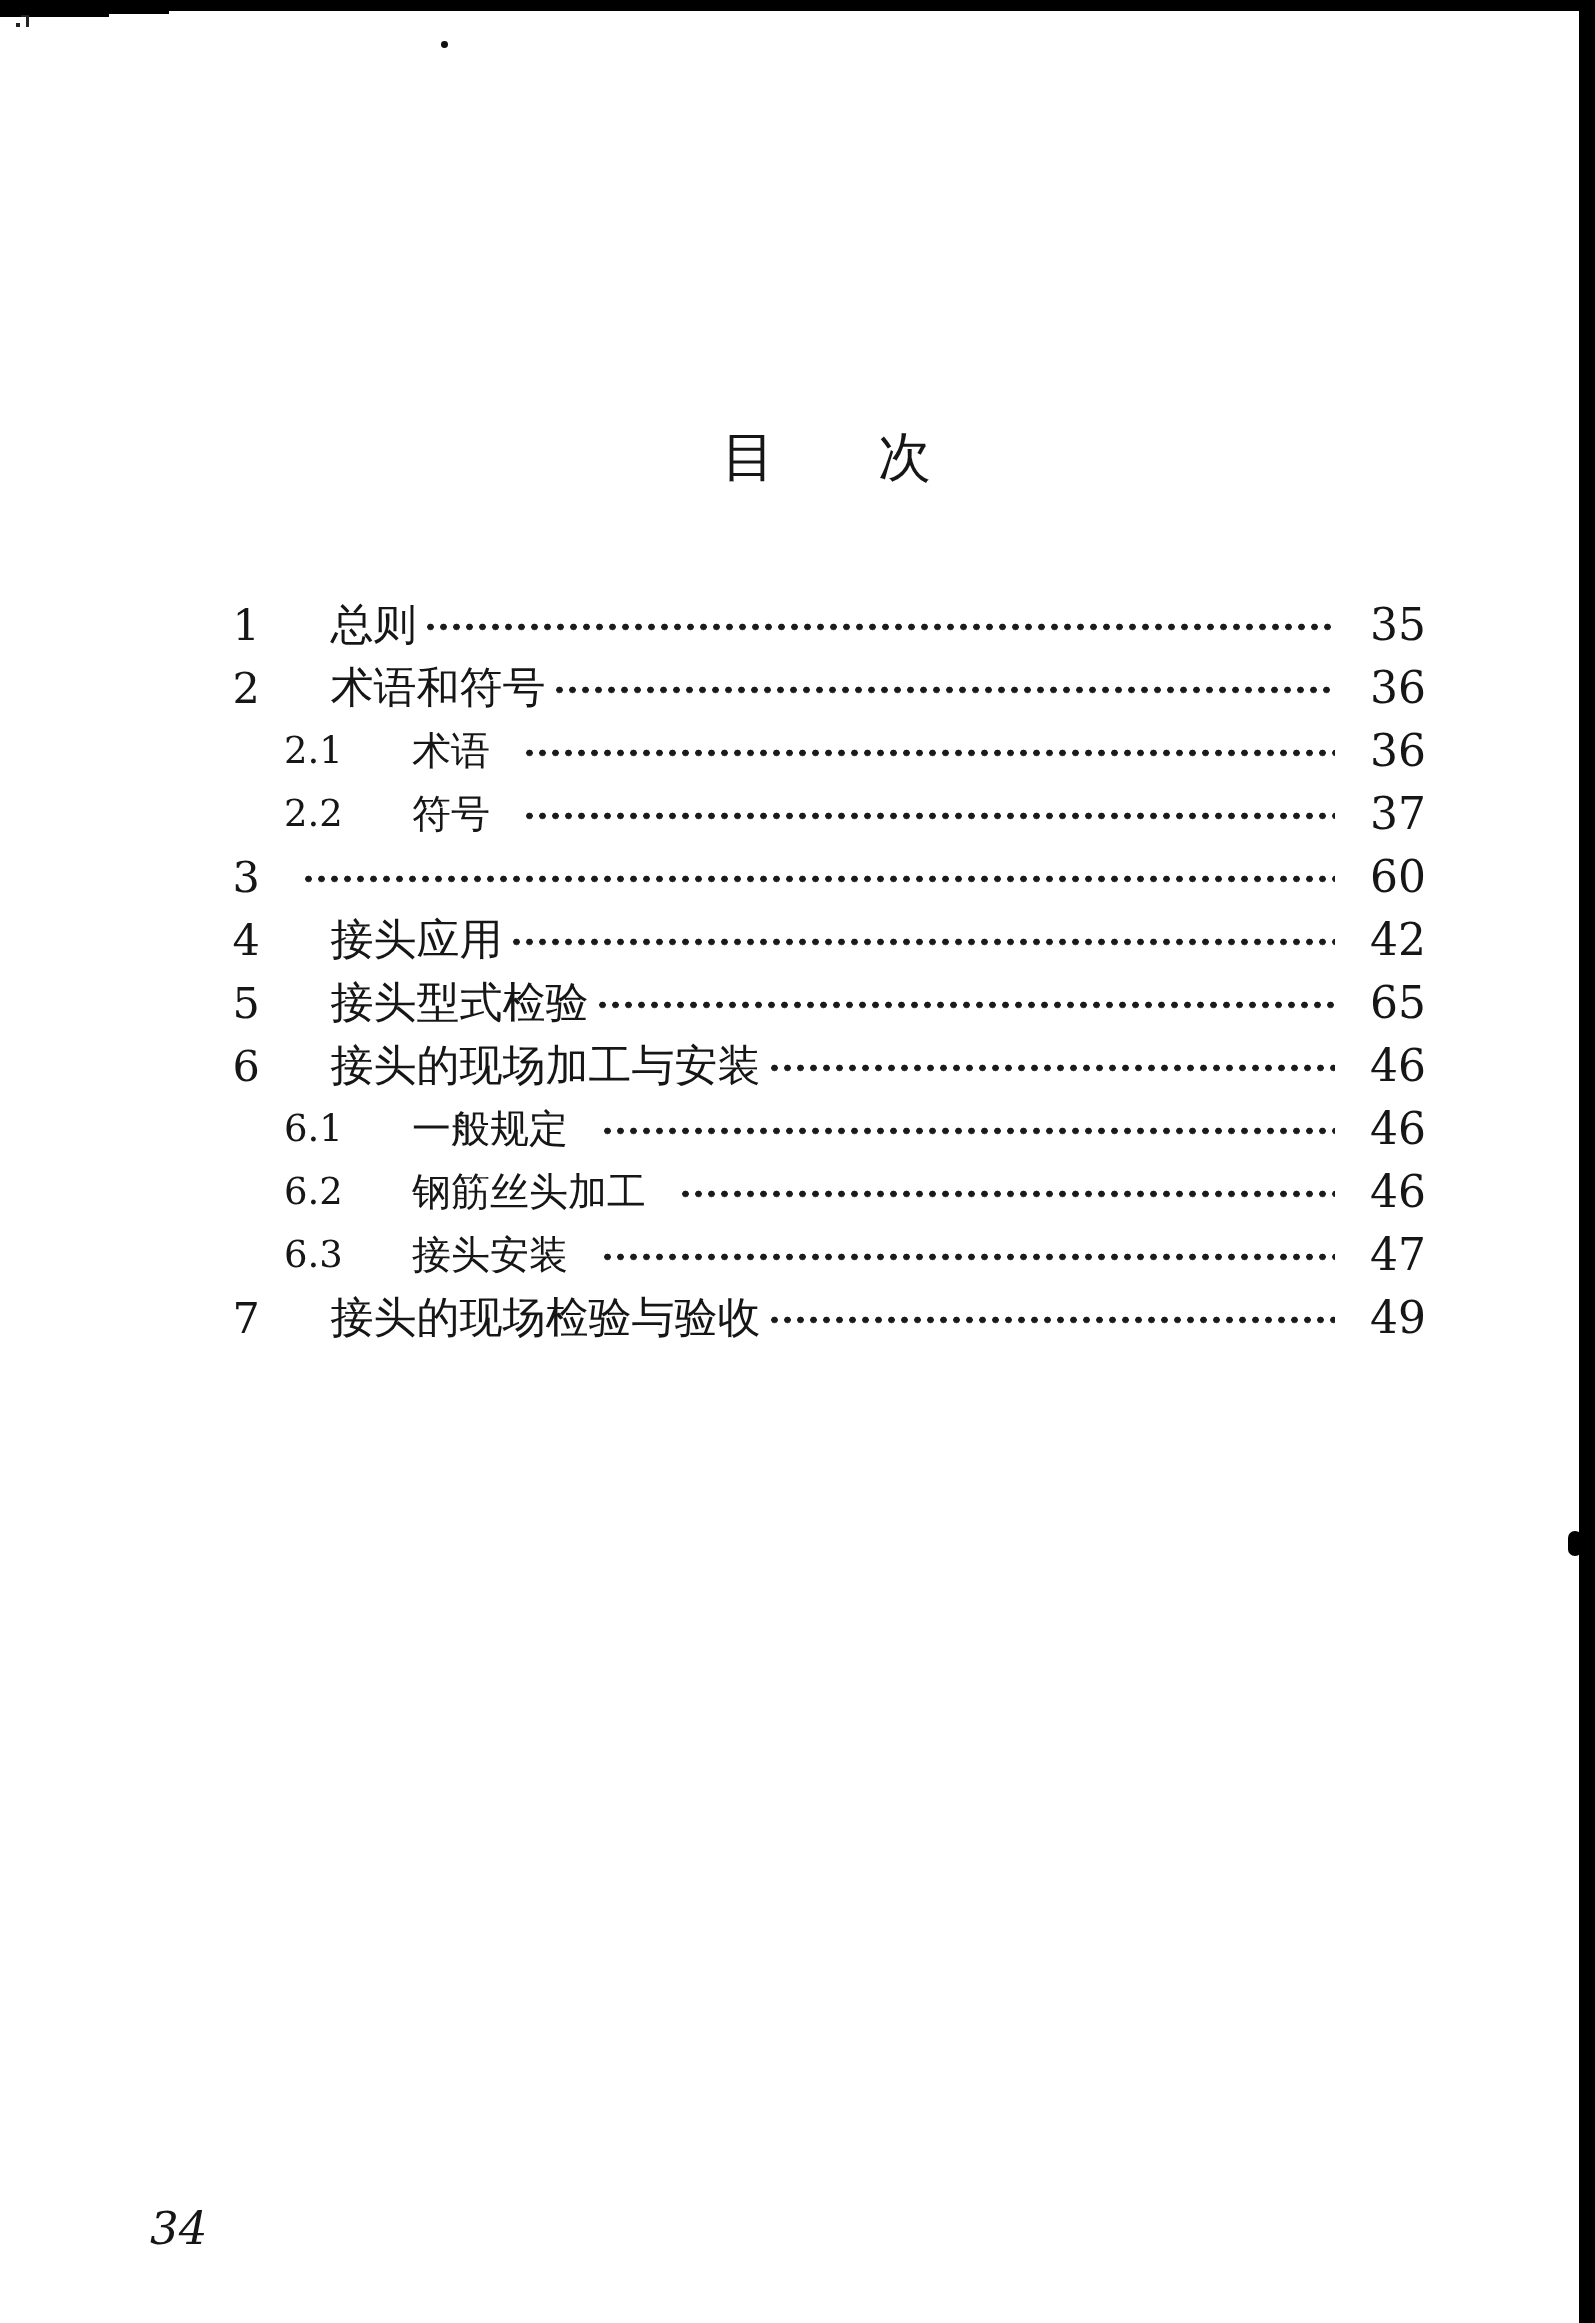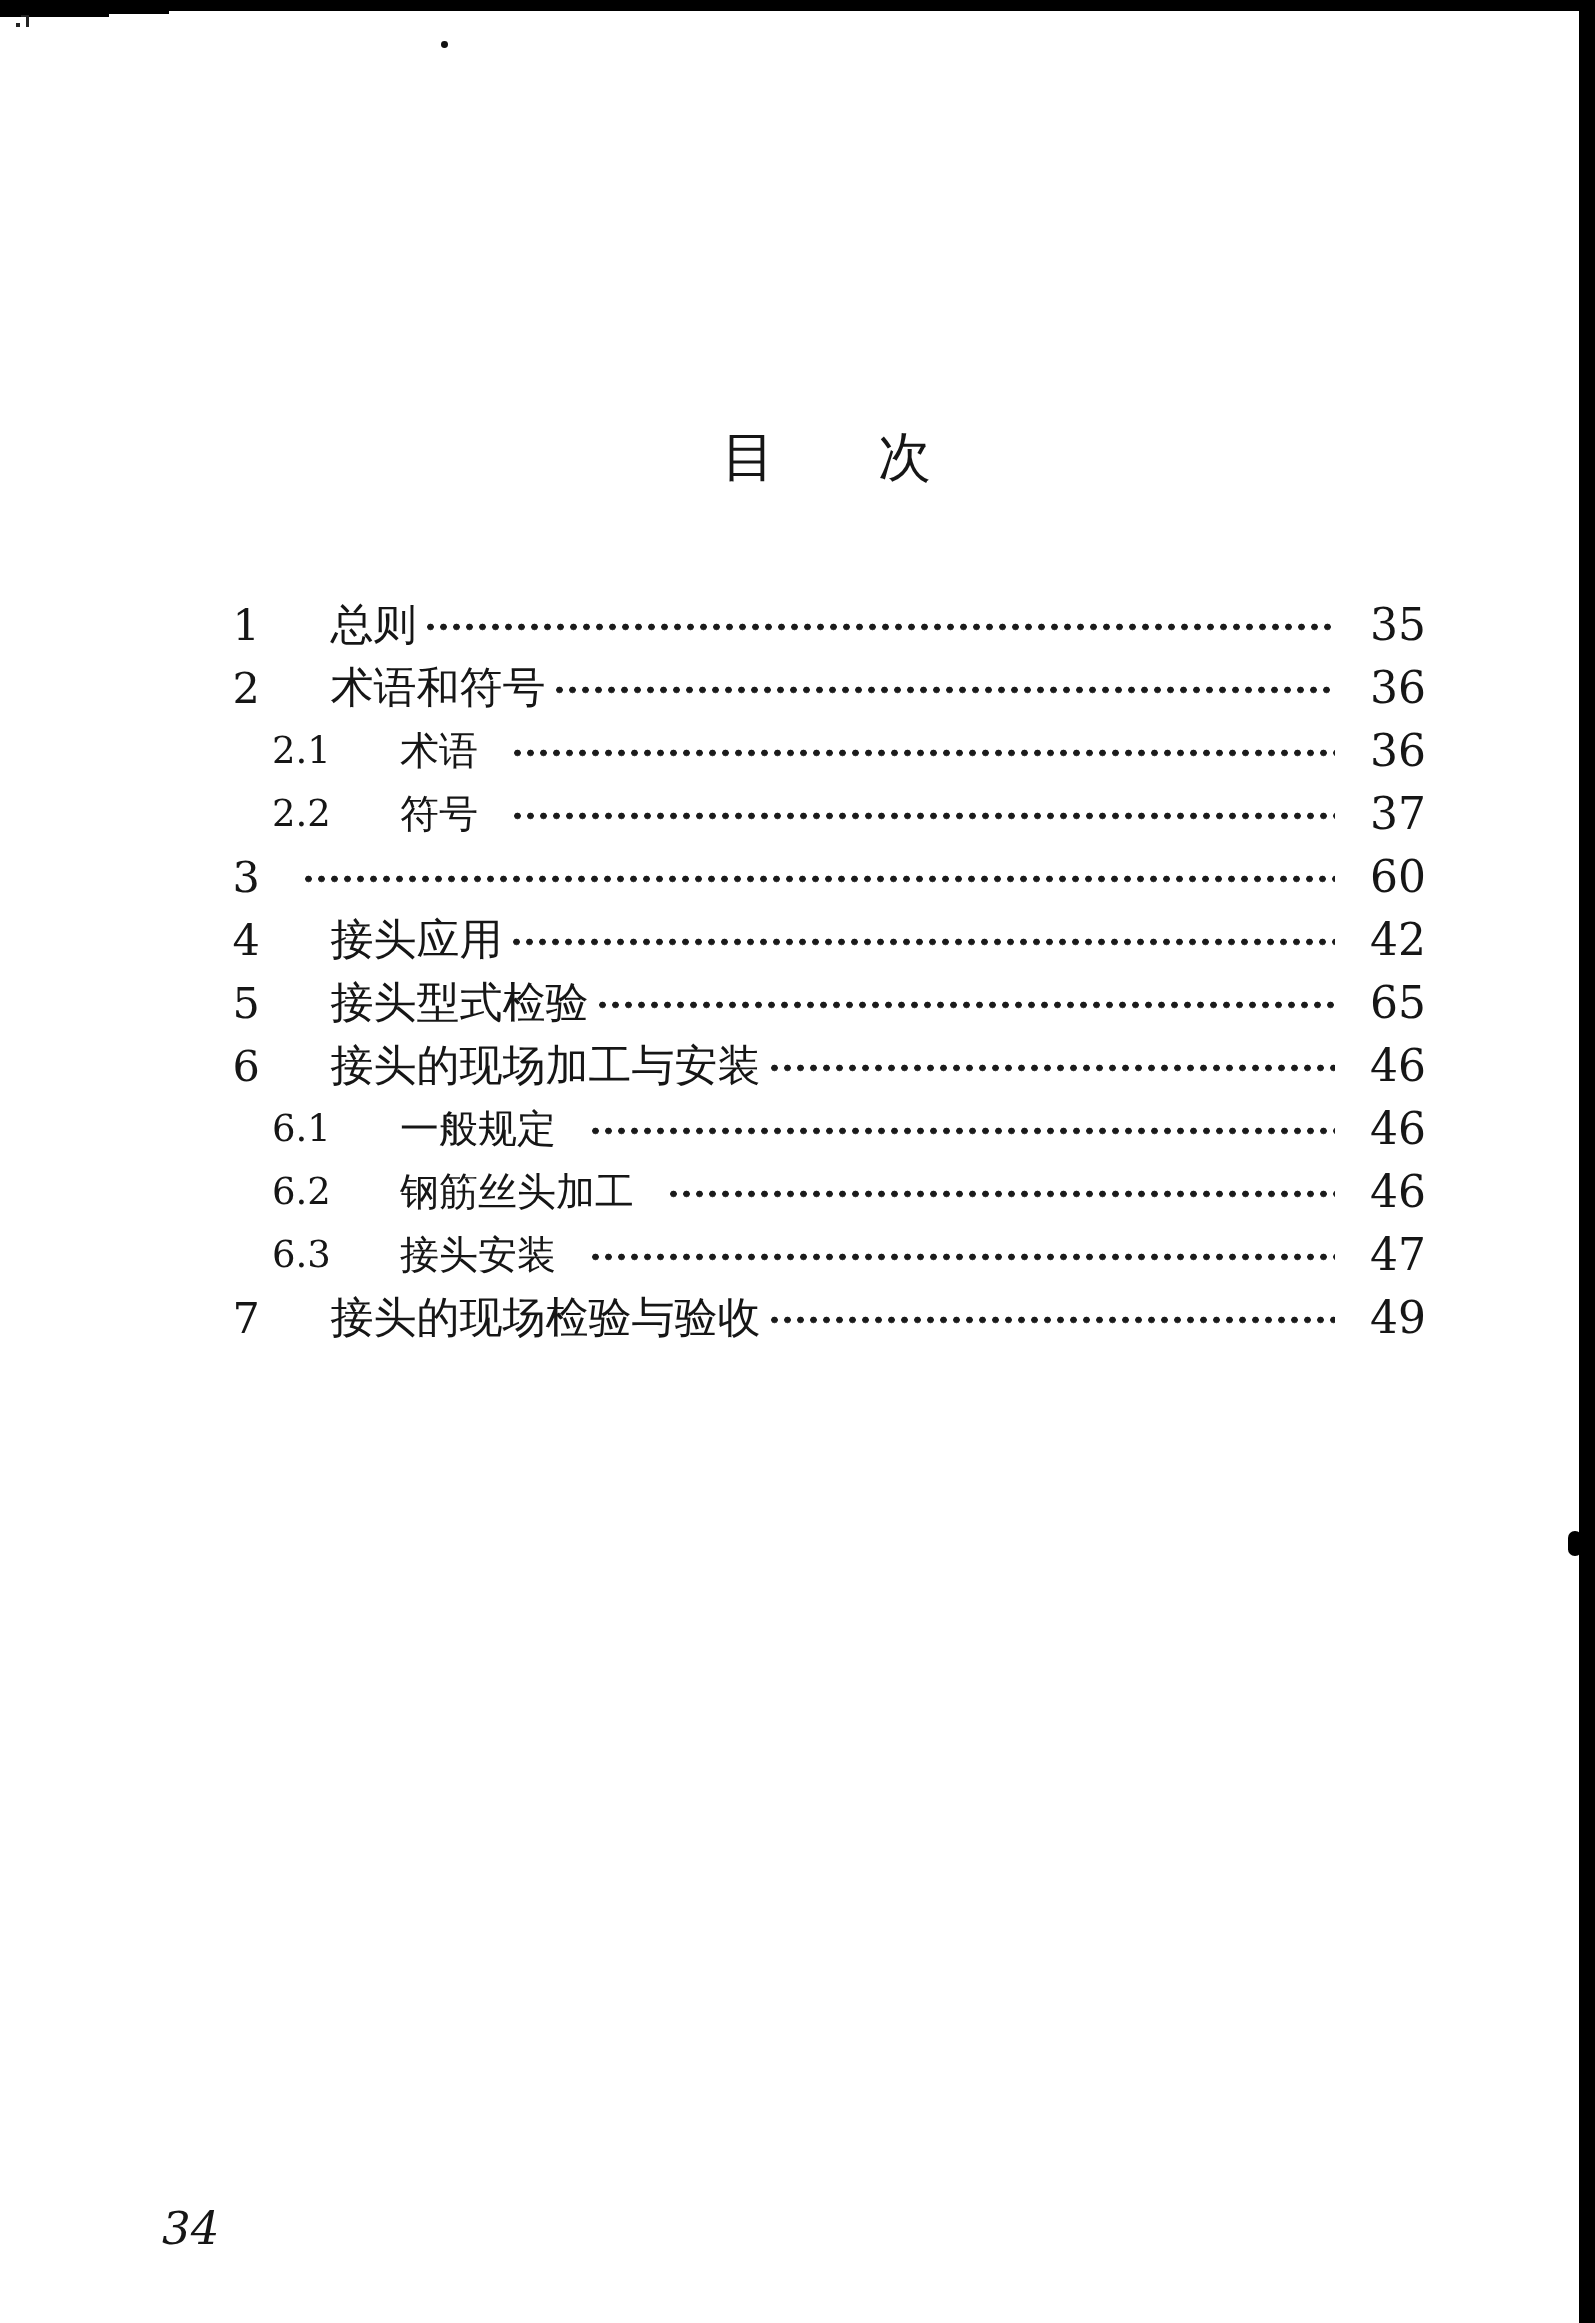--- a/index.html
+++ b/index.html
@@ -40,31 +40,31 @@
     background-image:radial-gradient(circle,#1a1a1a 3px,rgba(0,0,0,0) 3.6px);
     background-size:13px 9.8px;background-repeat:repeat-x;background-position:0 50%;
   }
   .toc-row .pagenum{flex:0 0 70px;text-align:right;font-size:44px;}
   
   .toc-row.main{padding-left:15.6px;}
   .toc-row.main .num{width:62px;font-size:43px;}
   .toc-row.main .row-title{font-size:43px;}
   
   .toc-row.sub{padding-left:55px;}
-  .toc-row.sub .num{width:92px;font-size:37px;}
+  .toc-row.sub .num{width:92px;font-size:37px;margin-left:12px;}
   .toc-row.sub .row-title{font-size:39px;}
   .toc-row.sub .dots{margin-left:33px;}
   
   .toc-row.appendix{padding-left:2.9px;}
   .toc-row.appendix .num{width:190px;font-size:43px;letter-spacing:4.9px;}
   .toc-row.appendix .row-title{font-size:43px;}
   .toc-row.appendix .dots{margin-left:33px;}
   
   .folio{
-    position:absolute;left:162px;top:2202px;
+    position:absolute;left:150px;top:2202px;
     font-size:45px;font-style:italic;
   }
 </style>
 </head>
 <body>
 
 <div class="page">
 
   <div class="edge-top"></div>
   <div class="edge-top-thick1"></div>

